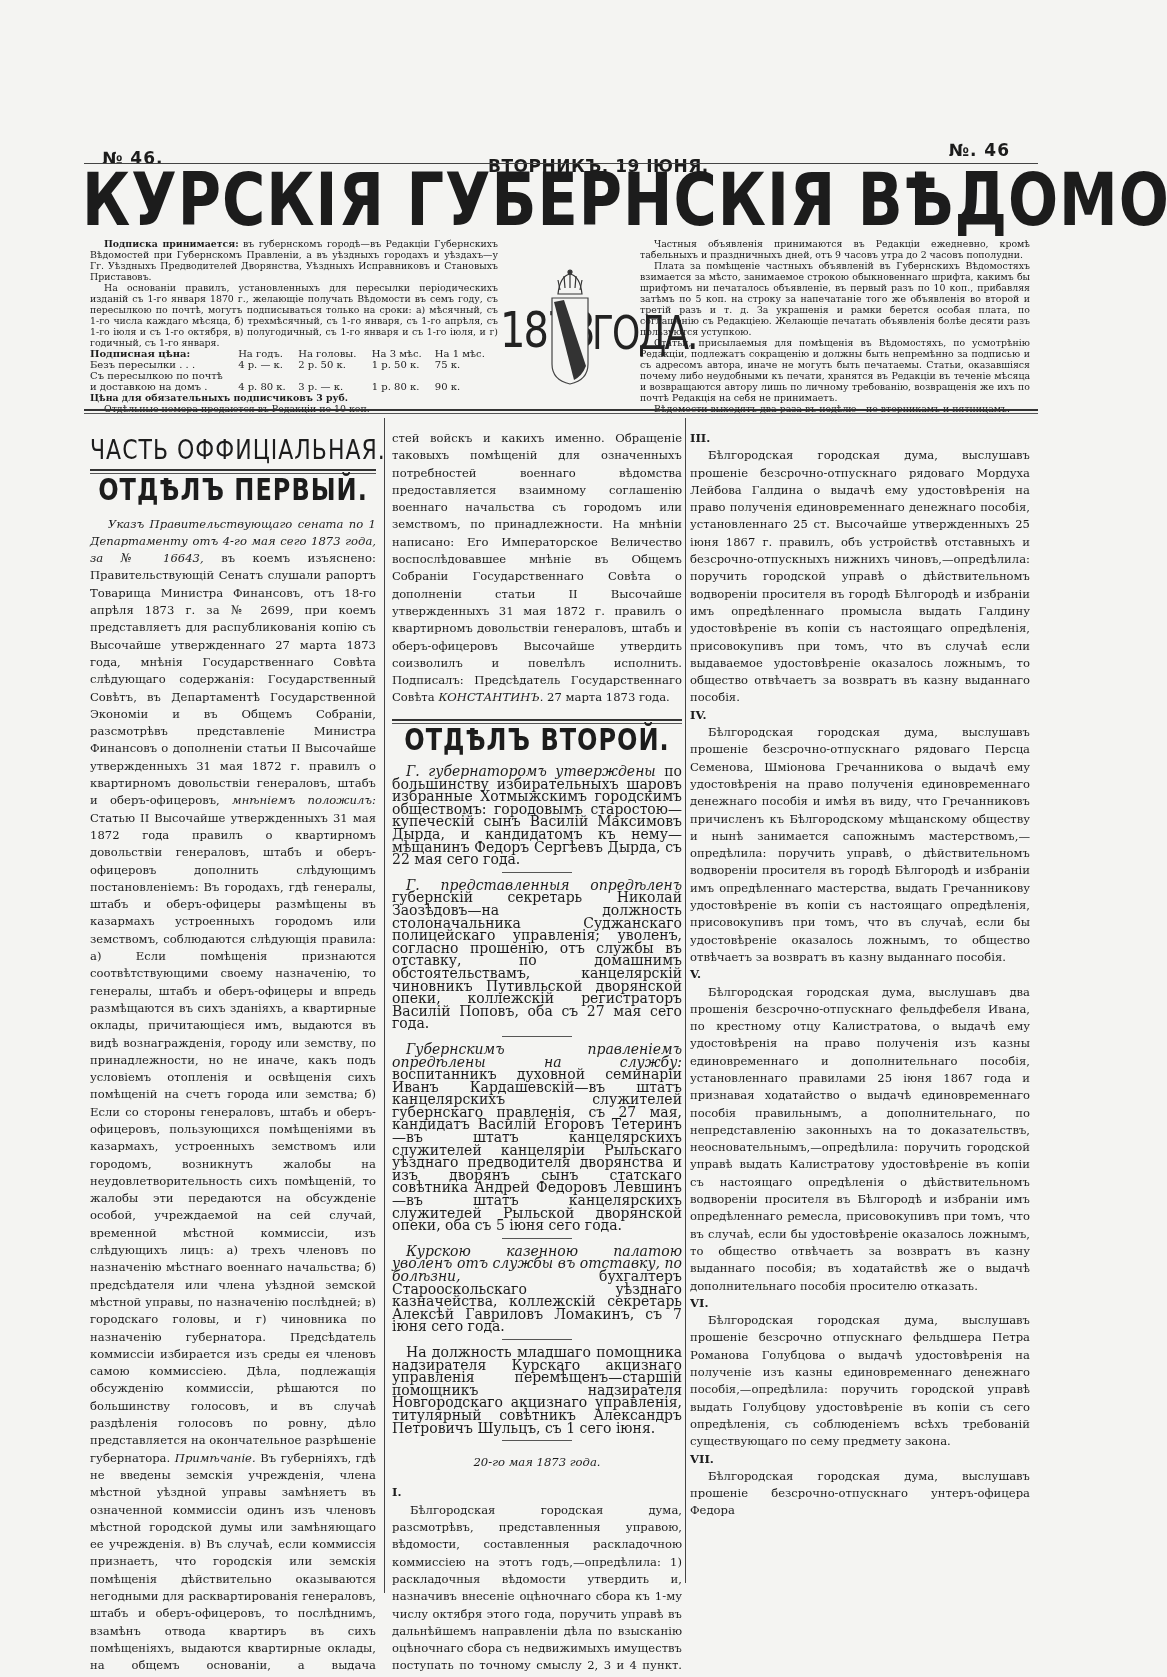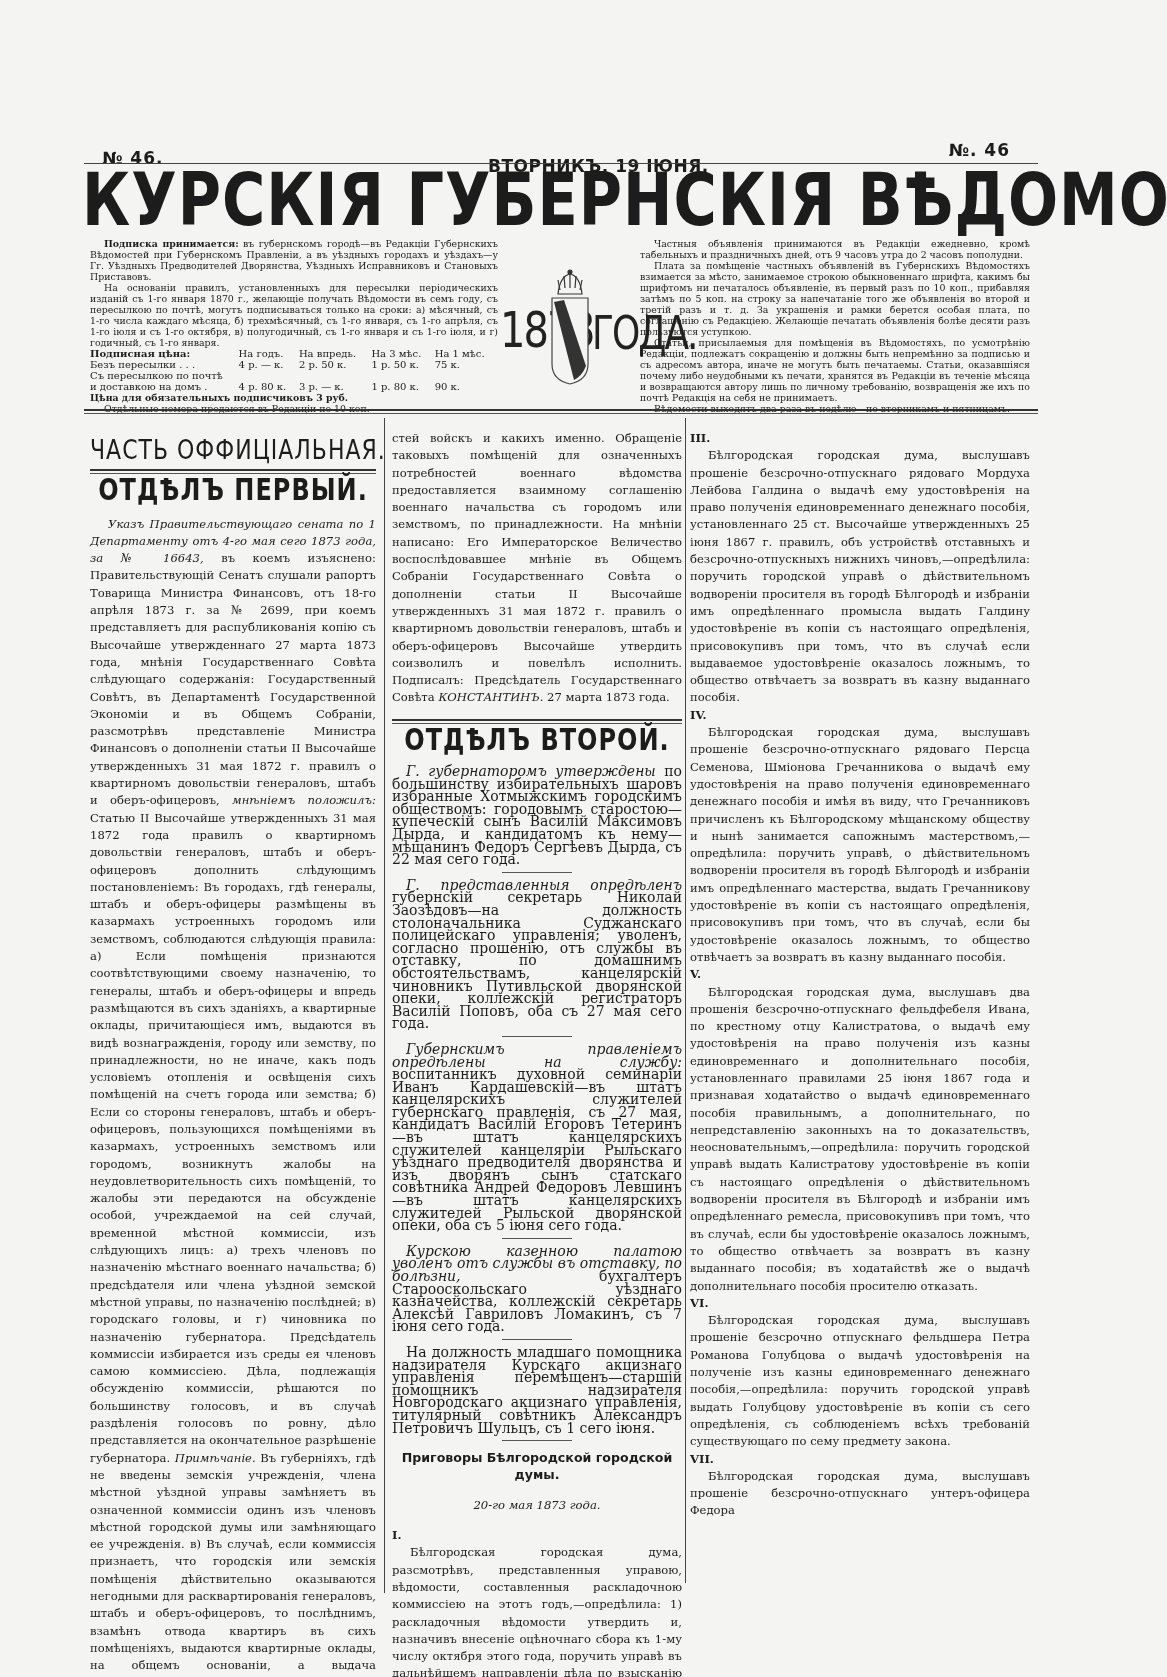--- a/index.html
+++ b/index.html
@@ -59,21 +59,21 @@
   <div class="masthead">КУРСКІЯ ГУБЕРНСКІЯ ВѢДОМОСТИ.</div>
 
   <div class="hdr-left">
     <p><span class="bold">Подписка принимается:</span><span> въ губернскомъ городѣ—въ Редакціи Губернскихъ Вѣдомостей при Губернскомъ Правленіи, а въ уѣздныхъ городахъ и уѣздахъ—у Гг. Уѣздныхъ Предводителей Дворянства, Уѣздныхъ Исправниковъ и Становыхъ Приставовъ.</span></p>
     <p>На основаніи правилъ, установленныхъ для пересылки періодическихъ изданій съ 1-го января 1870 г., желающіе получать Вѣдомости въ семъ году, съ пересылкою по почтѣ, могутъ подписываться только на сроки: а) мѣсячный, съ 1-го числа каждаго мѣсяца, б) трехмѣсячный, съ 1-го января, съ 1-го апрѣля, съ 1-го іюля и съ 1-го октября, в) полугодичный, съ 1-го января и съ 1-го іюля, и г) годичный, съ 1-го января.</p>
     <table class="price-table">
       <tbody>
           <tr>
         <td class="bold">Подписная цѣна:</td>
         <td>На годъ.</td>
-        <td>На впредь.</td>
+        <td>На головы.</td>
         <td>На 3 мѣс.</td>
         <td>На 1 мѣс.</td>
       </tr>
       <tr>
         <td>Безъ пересылки . . .</td>
         <td>4 р. — к.</td>
         <td>2 р. 50 к.</td>
         <td>1 р. 50 к.</td>
         <td>75 к.</td>
       </tr>
@@ -134,21 +134,20 @@
       <div class="short-rule"></div>
       <p><i>Г. представленныя опредѣленъ</i><span> губернскій секретарь Николай Заозѣдовъ—на должность столоначальника Суджанскаго полицейскаго управленія; уволенъ, согласно прошенію, отъ службы въ отставку, по домашнимъ обстоятельствамъ, канцелярскій чиновникъ Путивльской дворянской опеки, коллежскій регистраторъ Василій Поповъ, оба съ 27 мая сего года.</span></p>
       <div class="short-rule"></div>
       <p><i>Губернскимъ правленіемъ опредѣлены на службу:</i><span> воспитанникъ духовной семинаріи Иванъ Кардашевскій—въ штатъ канцелярскихъ служителей губернскаго правленія, съ 27 мая, кандидатъ Василій Егоровъ Тетеринъ—въ штатъ канцелярскихъ служителей канцеляріи Рыльскаго уѣзднаго предводителя дворянства и изъ дворянъ сынъ статскаго совѣтника Андрей Федоровъ Левшинъ—въ штатъ канцелярскихъ служителей Рыльской дворянской опеки, оба съ 5 іюня сего года.</span></p>
       <div class="short-rule"></div>
       <p><i>Курскою казенною палатою уволенъ отъ службы въ отставку, по болѣзни,</i><span> бухгалтеръ Старооскольскаго уѣзднаго казначейства, коллежскій секретарь Алексѣй Гавриловъ Ломакинъ, съ 7 іюня сего года.</span></p>
       <div class="short-rule"></div>
       <p><span>На должность младшаго помощника надзирателя Курскаго акцизнаго управленія перемѣщенъ—старшій помощникъ надзирателя Новгородскаго акцизнаго управленія, титулярный совѣтникъ Александръ Петровичъ Шульцъ, съ 1 сего іюня.</span></p>
       <div class="short-rule"></div>
     </div>
-    <div class="sub-head">Приговоры Бѣлгородской городской думы.</div>
     <div class="sub-date">20-го мая 1873 года.</div>
     <p class="roman">I.</p>
     <p>Бѣлгородская городская дума, разсмотрѣвъ, представленныя управою, вѣдомости, составленныя раскладочною коммиссіею на этотъ годъ,—опредѣлила: 1) раскладочныя вѣдомости утвердить и, назначивъ внесеніе оцѣночнаго сбора къ 1-му числу октября этого года, поручить управѣ въ дальнѣйшемъ направленіи дѣла по взысканію оцѣночнаго сбора съ недвижимыхъ имуществъ поступать по точному смыслу 2, 3 и 4 пункт. 131 ст. городоваго положенія и 2) малоцѣнныя имущества, показанныя раскладочною коммиссіею въ особомъ спискѣ, представленномъ управою, отъ оцѣночнаго сбора освободить.</p>
     <p class="roman">II.</p>
     <p>Бѣлгородская городская дума, выслушавъ предложеніе г. Курскаго губернатора, отъ 13 марта за № 1182, объ отказѣ министерствомъ внутреннихъ дѣлъ въ ходатайствѣ думы по предмету распредѣленія на будущее время назначеннаго ежегодно государственному казначейству пособія изъ городскихъ доходовъ, на содержаніе центральныхъ управленій министерства внутреннихъ дѣлъ, между городами</p>
   </div>
   <div class="vline" style="left:603px; top:418px; height:1165px;"></div>
 
   <div class="col col3">
     <p class="roman">III.</p>

